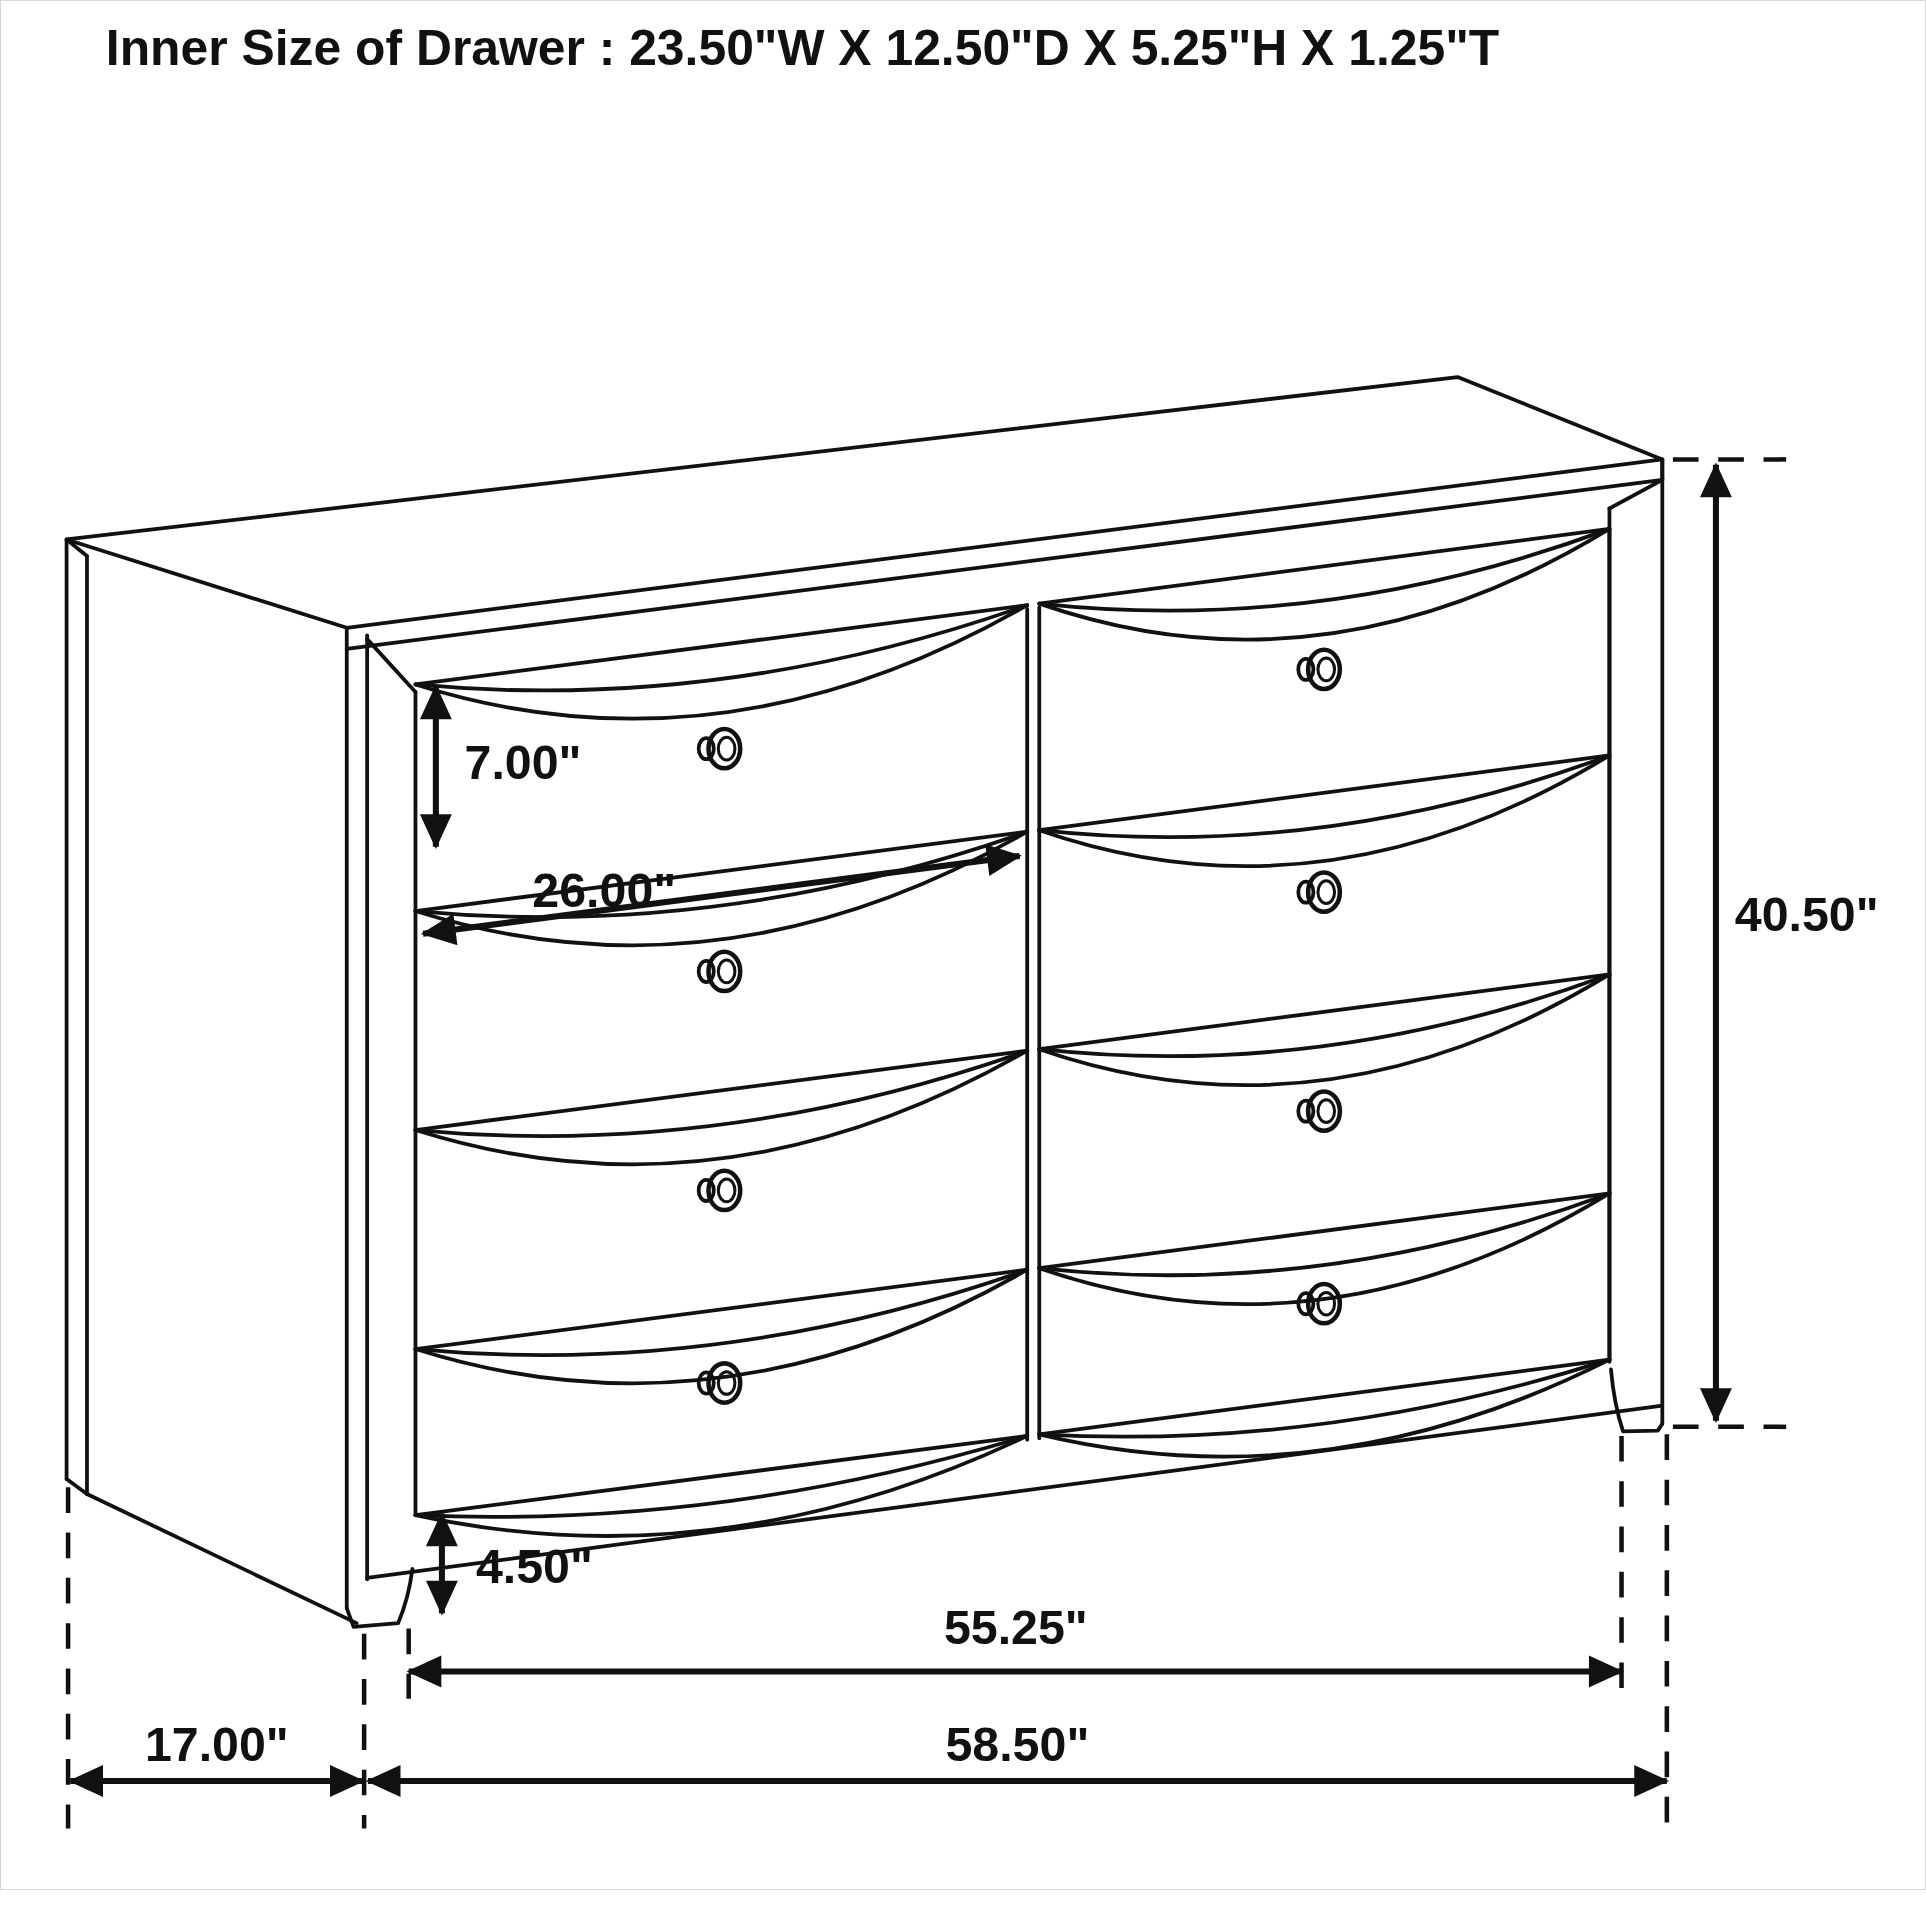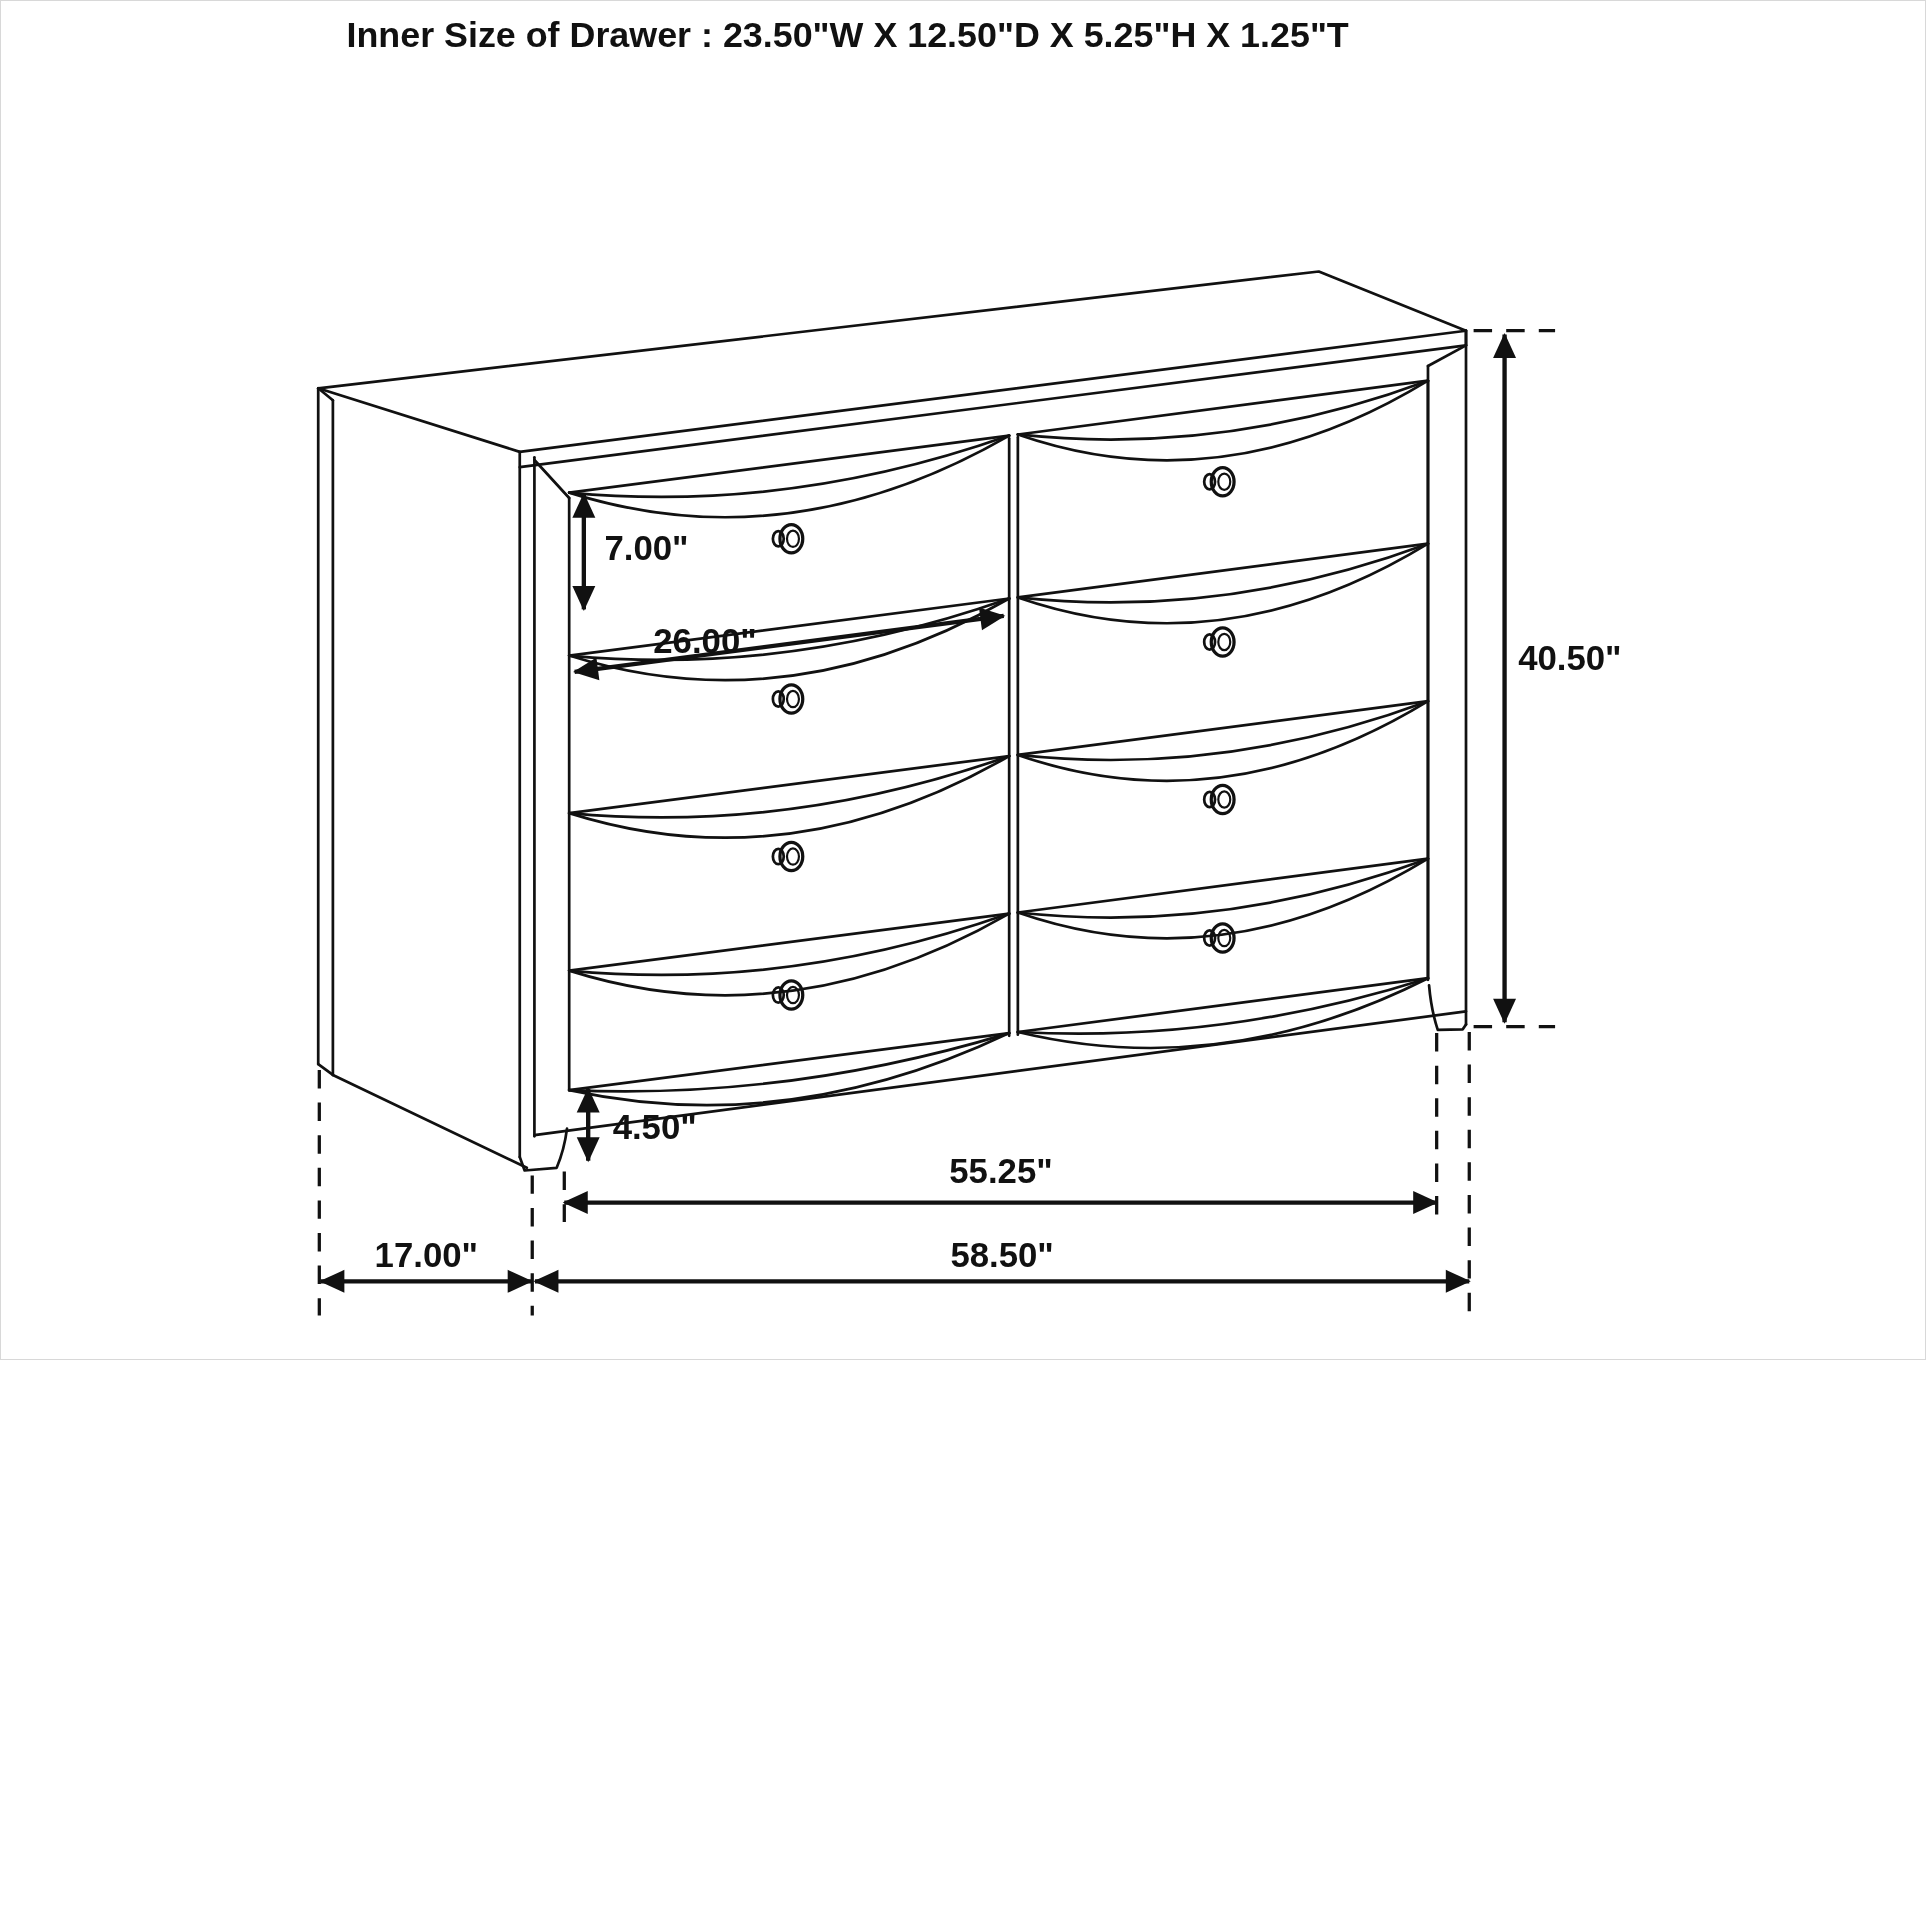--- a/index.html
+++ b/index.html
@@ -1,18 +1,18 @@
 <!DOCTYPE html>
 <html style="font-size:12.3px"><head>
 <meta charset="utf-8">
 <style>
   html,body{margin:0;padding:0;background:#ffffff;}
   .canvas{
     position:relative;
-    width:1926px;height:1360px;
+    width:1926px;height:1890px;
     background:#ffffff;
     border:1.5px solid #d8d8d8;
     box-sizing:border-box;
     font-family:"Liberation Sans", sans-serif;
   }
   svg{position:absolute;left:0;top:0;width:100%;height:100%;}
   text{
     font-family:"Liberation Sans", sans-serif;
     font-weight:bold;
     fill:#111111;

